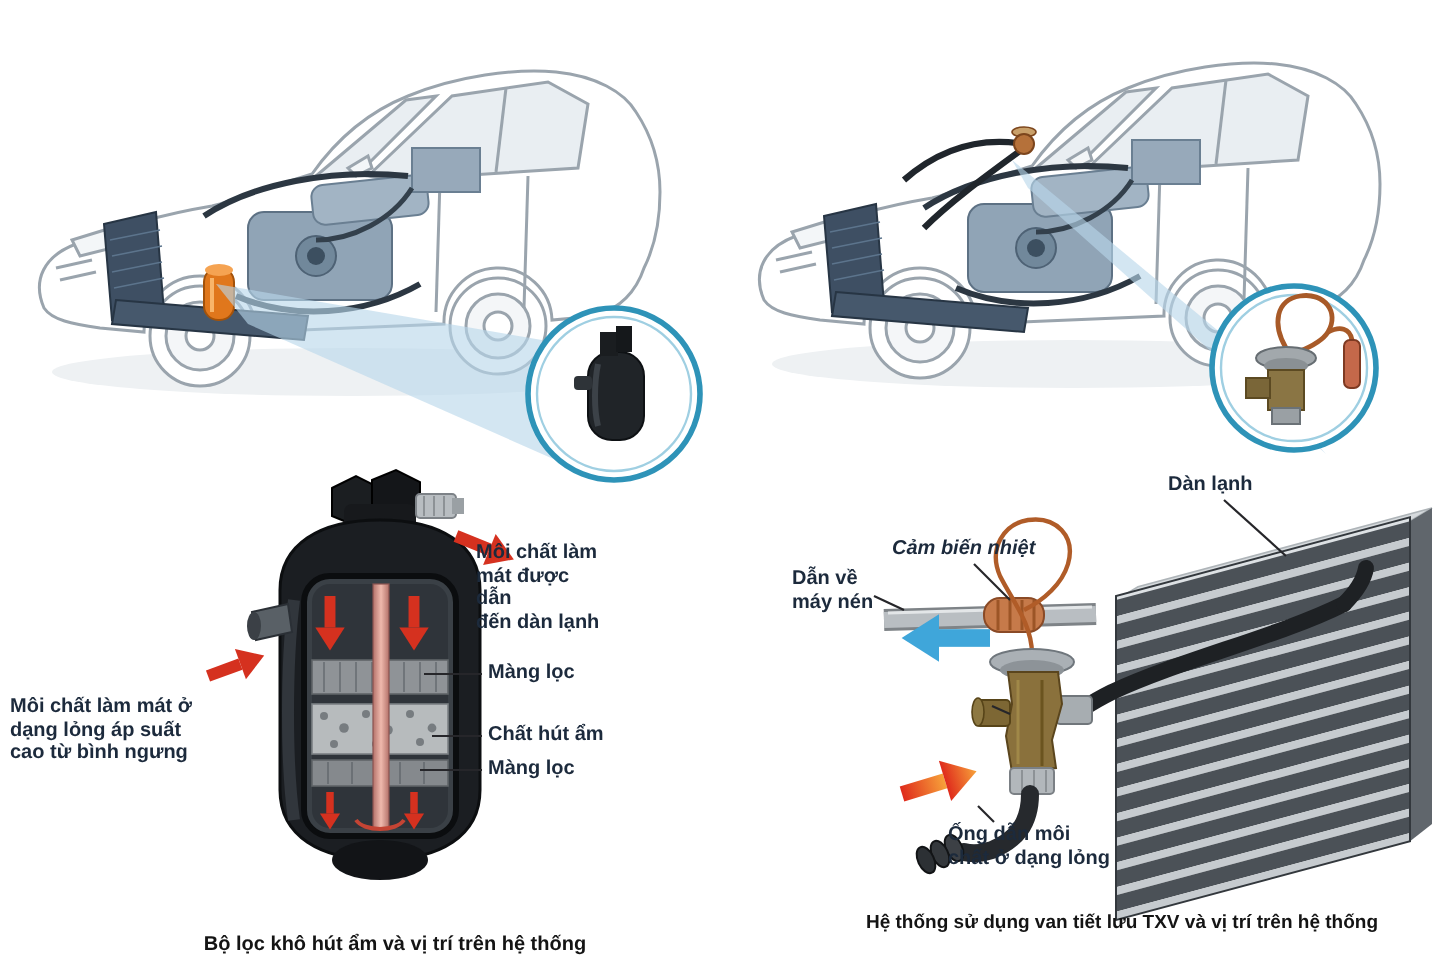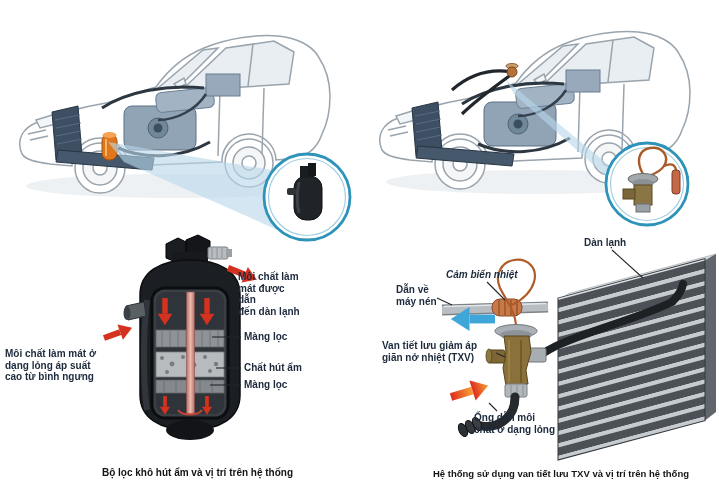--- a/index.html
+++ b/index.html
@@ -275,21 +275,19 @@
 <div class="cap" style="left:40px;top:467px;width:315px;">Bộ lọc khô hút ẩm và vị trí trên hệ thống
 điều hòa ô tô</div>
 
 <div class="lbl" style="left:584px;top:237px;">Dàn lạnh</div>
 
 <div class="lbl" style="left:446px;top:269px;font-style:italic;">Cảm biến nhiệt</div>
 
 <div class="lbl center" style="left:396px;top:284px;width:50px;">Dẫn về
 máy nén</div>
 
-<div class="lbl center" style="left:382px;top:340px;width:114px;">Van tiết lưu giảm áp
-giãn nở nhiệt (TXV)</div>
 
 <div class="lbl center" style="left:474px;top:412px;width:96px;">Ống dẫn môi
 chất ở dạng lỏng</div>
 
-<div class="cap" style="left:408px;top:468px;width:306px;font-size:9.5px;">Hệ thống sử dụng van tiết lưu TXV và vị trí trên hệ thống</div>
+<div class="cap" style="left:408px;top:456px;width:306px;font-size:9.5px;">Hệ thống sử dụng van tiết lưu TXV và vị trí trên hệ thống</div>
 
 </div>
 
 </body></html>

